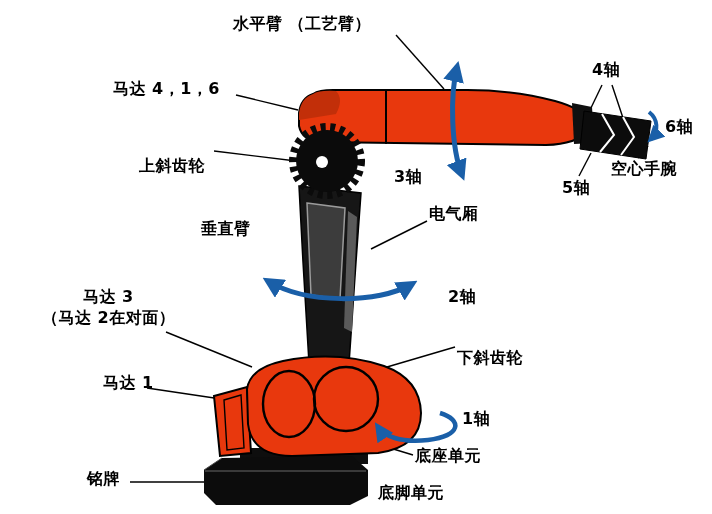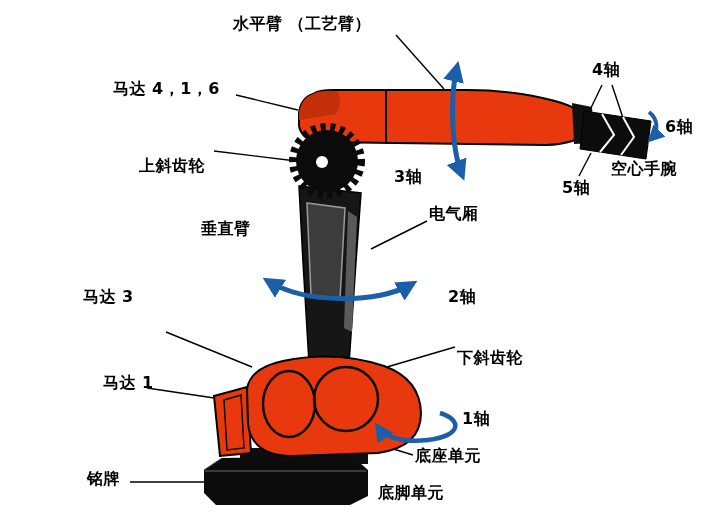--- a/index.html
+++ b/index.html
@@ -109,20 +109,21 @@
   </svg>
 
   <div class="lbl" style="left:233px; top:14px">水平臂 （工艺臂）</div>
   <div class="lbl" style="left:113px; top:79px">马达 4，1，6</div>
   <div class="lbl" style="left:139px; top:156px">上斜齿轮</div>
   <div class="lbl" style="left:201px; top:219px">垂直臂</div>
   <div class="lbl" style="left:429px; top:204px">电气厢</div>
   <div class="lbl" style="left:394px; top:167px">3轴</div>
   <div class="lbl" style="left:448px; top:287px">2轴</div>
   <div class="lbl" style="left:83px;  top:287px">马达 3</div>
+  <div class="lbl" style="left:42px;  top:308px">（马达 2在对面）</div>
   <div class="lbl" style="left:103px;  top:373px">马达 1</div>
   <div class="lbl" style="left:87px;  top:469px">铭牌</div>
   <div class="lbl" style="left:457px; top:348px">下斜齿轮</div>
   <div class="lbl" style="left:462px; top:409px">1轴</div>
   <div class="lbl" style="left:415px; top:446px">底座单元</div>
   <div class="lbl" style="left:378px; top:483px">底脚单元</div>
   <div class="lbl" style="left:592px; top:60px">4轴</div>
   <div class="lbl" style="left:562px; top:178px">5轴</div>
   <div class="lbl" style="left:665px; top:117px">6轴</div>
   <div class="lbl" style="left:611px; top:159px">空心手腕</div>

